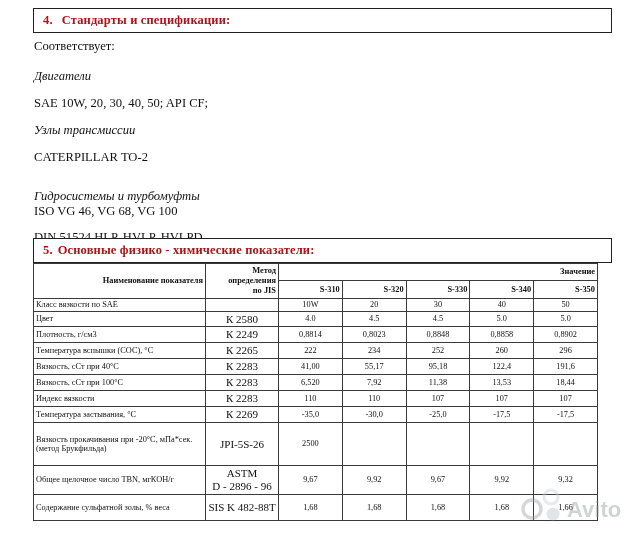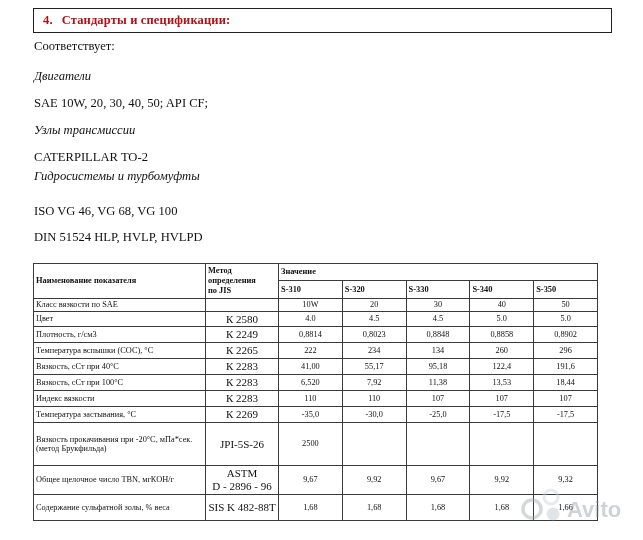--- a/index.html
+++ b/index.html
@@ -70,21 +70,21 @@
   }
   #spec-table th,
   #spec-table td {
     border: 1px solid #3a3a3a;
     padding: 1px 2px;
     vertical-align: middle;
     line-height: 1.18;
   }
   #spec-table thead th {
     font-weight: bold;
-    text-align: left;
+    text-align: right;
     font-size: 8.4px;
     padding: 2px 2px;
   }
   th.col-name      { width: 167px; }
   th.col-method    { width: 68px; }
   th.col-val       { width: 66px; }
 
   td.cell-name {
     text-align: left;
     padding-left: 4px;
@@ -126,25 +126,28 @@
   <div class="section-header" id="sec4-header">
     <span class="sec-num sec4-num">4.</span><span>Стандарты и спецификации:</span>
   </div>
 
   <div id="sec4-body">
       <div class="body-line" style="top: 40px;">Соответствует:</div>
       <div class="body-line italic" style="top: 70px;">Двигатели</div>
       <div class="body-line" style="top: 97px;">SAE 10W, 20, 30, 40, 50; API CF;</div>
       <div class="body-line italic" style="top: 124px;">Узлы трансмиссии</div>
       <div class="body-line" style="top: 151px;">CATERPILLAR TO-2</div>
-      <div class="body-line italic" style="top: 170px;">Гидросистемы и турбомуфты</div>
+      <div class="body-line italic" style="top: 190px;">Гидросистемы и турбомуфты</div>
       <div class="body-line" style="top: 205px;">ISO VG 46, VG 68, VG 100</div>
       <div class="body-line" style="top: 231px;">DIN 51524 HLP, HVLP, HVLPD</div>
     </div>
 
+  <div class="section-header" id="sec5-header">
+    <span class="sec-num">5.</span><span>Основные физико - химические показатели:</span>
+  </div>
 
   <table id="spec-table">
     <thead>
       <tr>
         <th class="col-name" rowspan="2">Наименование показателя</th>
         <th class="col-method" rowspan="2">
           <div>Метод</div>
           <div>определения</div>
           <div>по JIS</div>
         </th>
@@ -184,21 +187,21 @@
           <td class="cell-value">0,8023</td>
           <td class="cell-value">0,8848</td>
           <td class="cell-value">0,8858</td>
           <td class="cell-value">0,8902</td>
         </tr>
         <tr>
           <td class="cell-name">Температура вспышки (СОС), °С</td>
           <td class="cell-method">К 2265</td>
           <td class="cell-value">222</td>
           <td class="cell-value">234</td>
-          <td class="cell-value">134</td>
+          <td class="cell-value">252</td>
           <td class="cell-value">260</td>
           <td class="cell-value">296</td>
         </tr>
         <tr>
           <td class="cell-name">Вязкость, сСт при 40°С</td>
           <td class="cell-method">К 2283</td>
           <td class="cell-value">41,00</td>
           <td class="cell-value">55,17</td>
           <td class="cell-value">95,18</td>
           <td class="cell-value">122,4</td>

